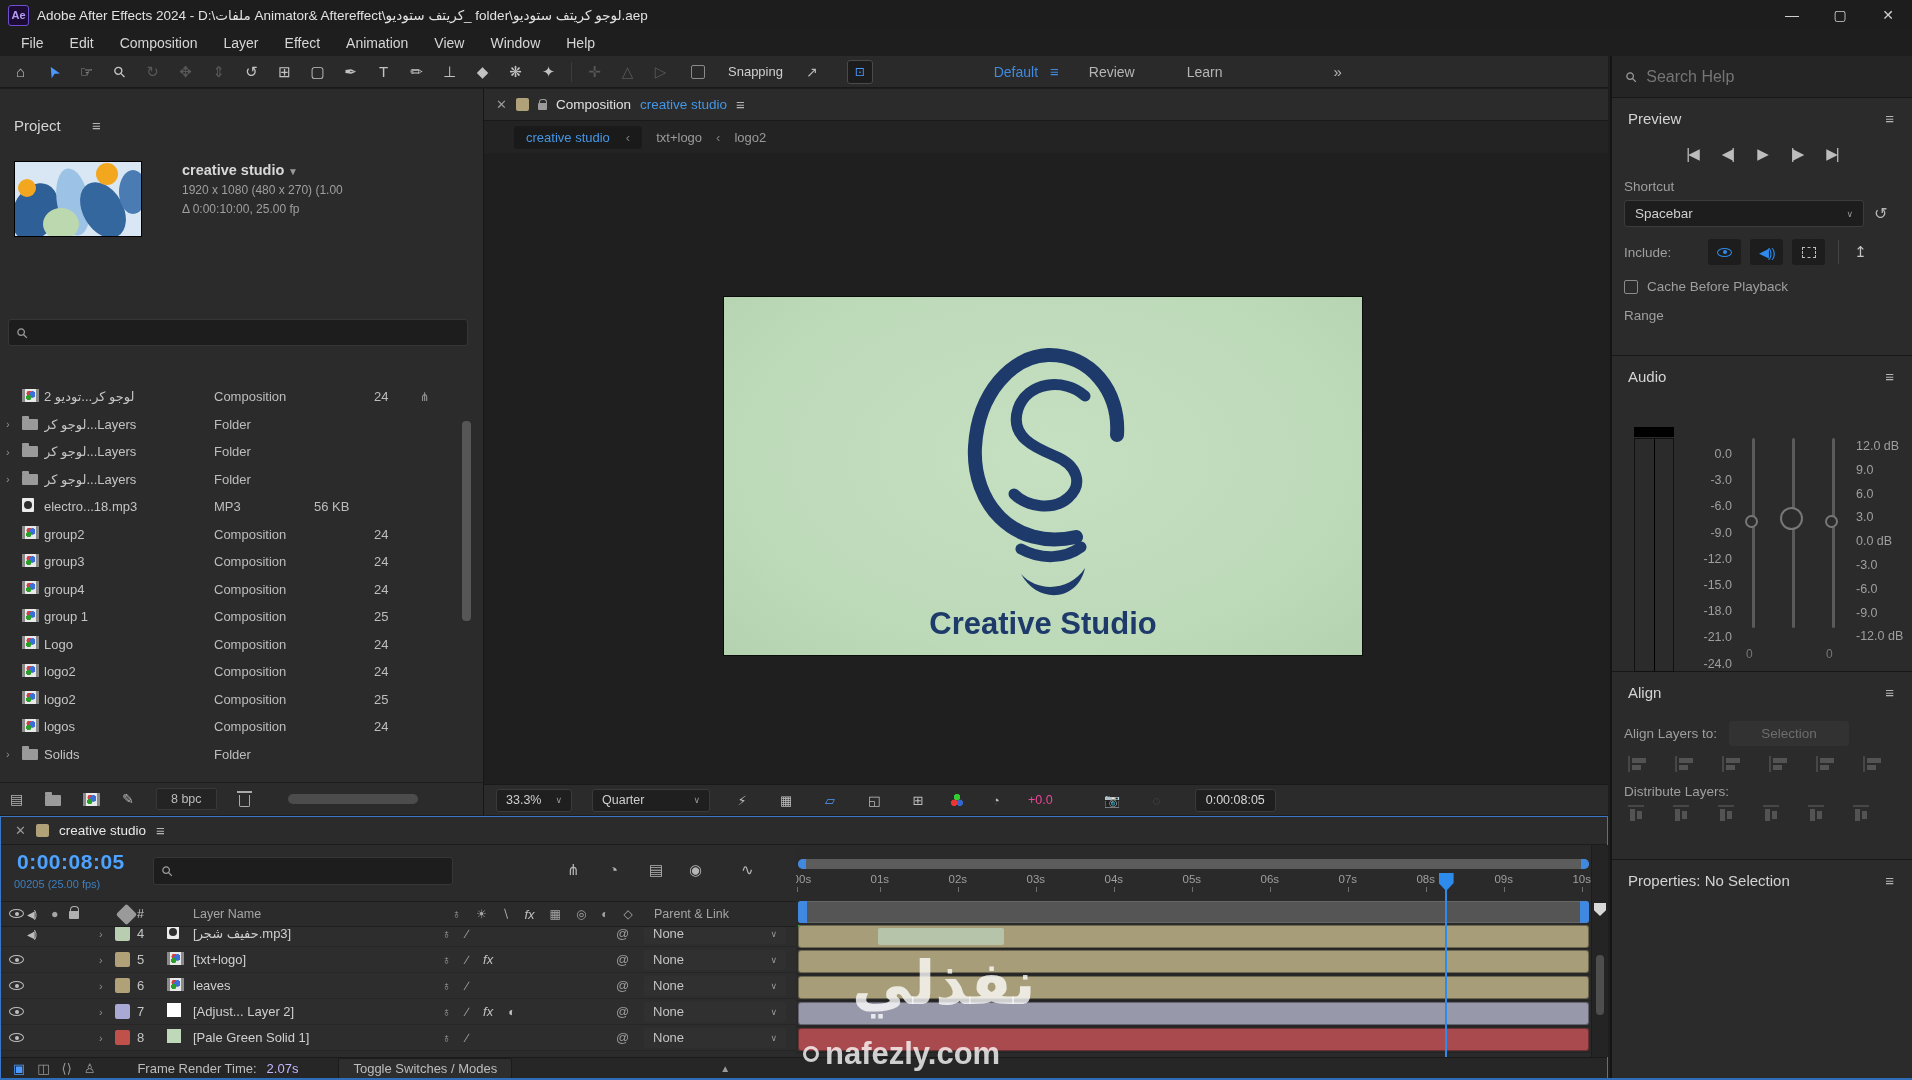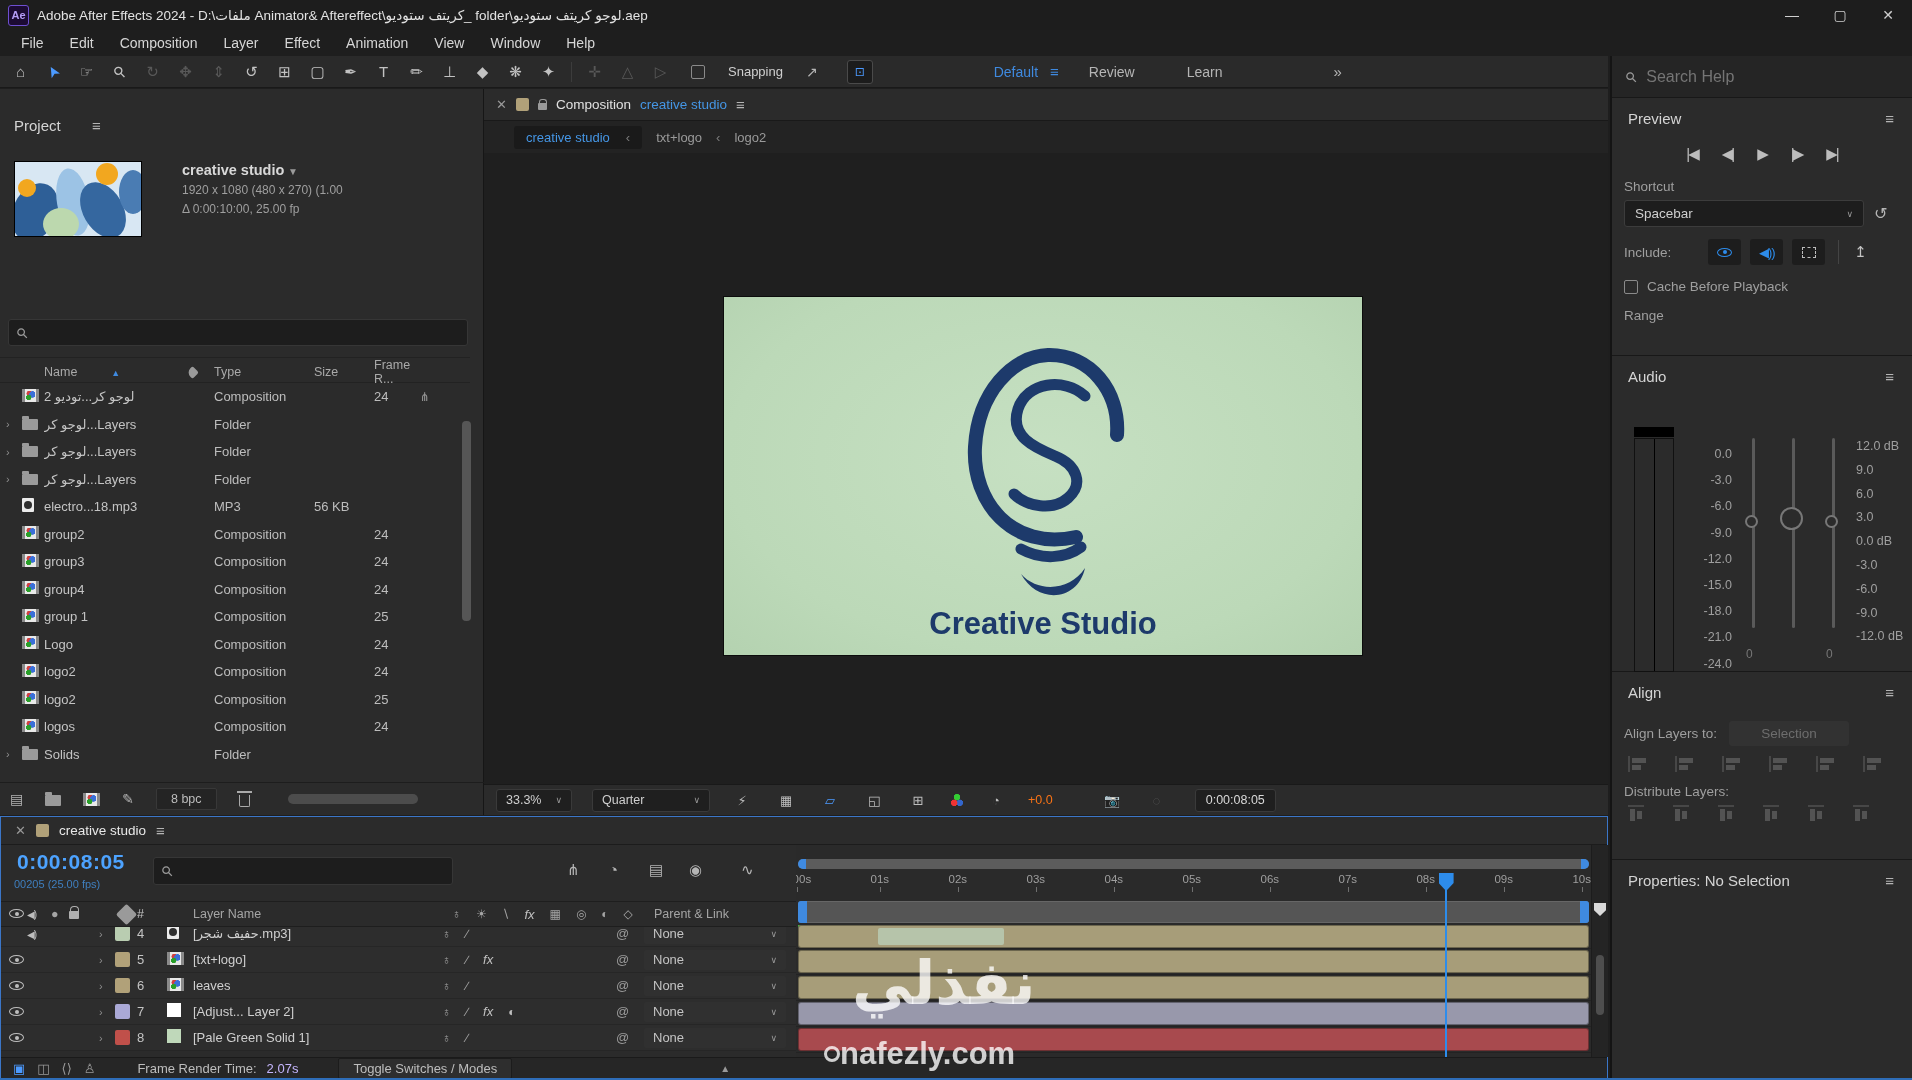--- a/index.html
+++ b/index.html
@@ -95,21 +95,21 @@
 .csep{color:#7a7a7a;font-size:13px}
 .canvas{position:absolute;left:0;top:64px;right:0;bottom:31px;background:#1f1f1f}
 .compimg{position:absolute;left:239px;top:143px;width:640px;height:360px;background:radial-gradient(ellipse at 50% 45%,#c6e0c2 0%,#bcd9b8 70%,#b4d2b0 100%);border:1px solid #0c0c0c}
 .vbottom{position:absolute;left:0;bottom:0;width:100%;height:31px;background:#2b2b2b;border-top:1px solid #191919;display:flex;align-items:center;gap:20px;padding-left:12px}
 .vdrop{background:#1f1f1f;border:1px solid #3a3a3a;border-radius:3px;height:23px;display:flex;align-items:center;gap:14px;padding:0 9px;color:#cfcfcf;font-size:12.5px}
 .chev{color:#9a9a9a;font-size:9px}
 .vico{color:#bdbdbd;font-size:13px;width:24px;text-align:center}
 .vico.dim{color:#5f5f5f}
 .vico.blueo{color:#4c9aff}
 .rgbdot{width:14px;height:14px;background:radial-gradient(circle at 30% 70%,#e33 3px,transparent 3.5px),radial-gradient(circle at 70% 70%,#36c 3px,transparent 3.5px),radial-gradient(circle at 50% 30%,#3c3 3px,transparent 3.5px)}
-.expoval{color:#f97316;font-size:12.5px}
+.expoval{color:#ec4899;font-size:12.5px}
 .vtc{background:#1f1f1f;border:1px solid #3a3a3a;border-radius:3px;height:23px;display:flex;align-items:center;padding:0 10px;color:#d8d8d8;font-size:12.5px;margin-left:6px}
 
 .timeline{position:absolute;left:0;top:760px;width:1608px;height:262px;background:#2b2b2b;border:1px solid #3b76c8;border-bottom:none}
 .ttabs{position:absolute;left:0;top:0;width:100%;height:28px;background:#2b2b2b;border-bottom:1px solid #1c1c1c;display:flex;align-items:center;gap:10px;padding-left:14px}
 .ttab-name{color:#e8e8e8;font-size:13.5px}
 .tl-controls{position:absolute;left:0;top:28px;width:795px;height:56px}
 .bigtc{position:absolute;left:16px;top:5px;font-size:21px;font-weight:bold;color:#4da3ff;letter-spacing:.5px}
 .frameinfo{position:absolute;left:13px;top:33px;font-size:11px;color:#3f7fbf}
 .tsearch{position:absolute;left:152px;top:12px;width:300px;height:28px;background:#1d1d1d;border:1px solid #363636;border-radius:3px;display:flex;align-items:center;gap:6px;padding-left:8px}
 .tcico{position:absolute;top:16px;color:#b5b5b5;font-size:15px}
@@ -196,21 +196,21 @@
 .alic{display:inline-flex;flex-direction:column;gap:2px;border-left:2px solid #6f6f6f;padding:2px 0 2px 2px;opacity:.42}
 .alic i{display:block;background:#8a8a8a}
 .alic .b1{width:14px;height:5px}.alic .b2{width:9px;height:5px}
 .alic.dist{border-left:none;border-top:2px solid #6f6f6f;flex-direction:row;padding:2px}
 .alic.dist .b1{width:5px;height:12px}.alic.dist .b2{width:5px;height:8px;margin-top:2px}
 .aligntolbl{display:flex;align-items:center;gap:12px;margin:20px 0 0 12px;color:#9f9f9f;font-size:13.5px}
 .selbox{width:120px;height:25px;background:#323232;border-radius:3px;color:#6d6d6d;display:flex;align-items:center;justify-content:center;font-size:13.5px}
 
 .wm{position:absolute;z-index:6;color:rgba(255,255,255,.78);pointer-events:none}
 .wm1{left:852px;top:948px;font-size:60px;font-weight:bold}
-.wm2{left:824px;top:1036px;font-size:31px;font-weight:bold;display:flex;align-items:center;}
+.wm2{left:803px;top:1036px;font-size:31px;font-weight:bold;display:flex;align-items:center;gap:6px}
 .ring{width:16px;height:16px;border:3px solid rgba(255,255,255,.78);border-radius:50%;display:inline-block}
 </style>
 </head>
 <body>
 
 <div class="app">
 
   <div class="titlebar">
     <div class="ae-badge">Ae</div>
     <div class="title-text">Adobe After Effects 2024 - D:\ملفات Animator&amp; Aftereffect\كريتف ستوديو_ folder\لوجو كريتف ستوديو.aep</div>
@@ -327,30 +327,20 @@
           <div>
             <span class="nm">creative studio</span>
             <span class="dd">▼</span>
           </div>
           <div class="ln">1920 x 1080  (480 x 270) (1.00</div>
           <div class="ln">Δ 0:00:10:00, 25.00 fp</div>
         </div>
         <div class="psearch">
           <span class="mag">⚲</span>
           <input type="text" style="">
-        </div>
-        <div class="phead">
-          <span></span>
-            <span></span>
-          <span><span>Name</span><span class="sortarr">▲</span></span>
-          <span class="tagico"></span>
-          <span>Type</span>
-          <span>Size</span>
-          <span>Frame R...</span>
-          <span></span>
         </div>
         <div class="prows" id="prows">
             <div class="prow">
    <span class="tw"></span>
    <span><span class="i-comp"></span></span>
    <span style="white-space:nowrap;overflow:hidden">لوجو كر...توديو 2</span>
    <span><span class="chip" style="background:#b1a179"></span></span>
    <span class="ptype">Composition</span>
    <span class="psize"></span>
    <span class="pfr">24</span>

